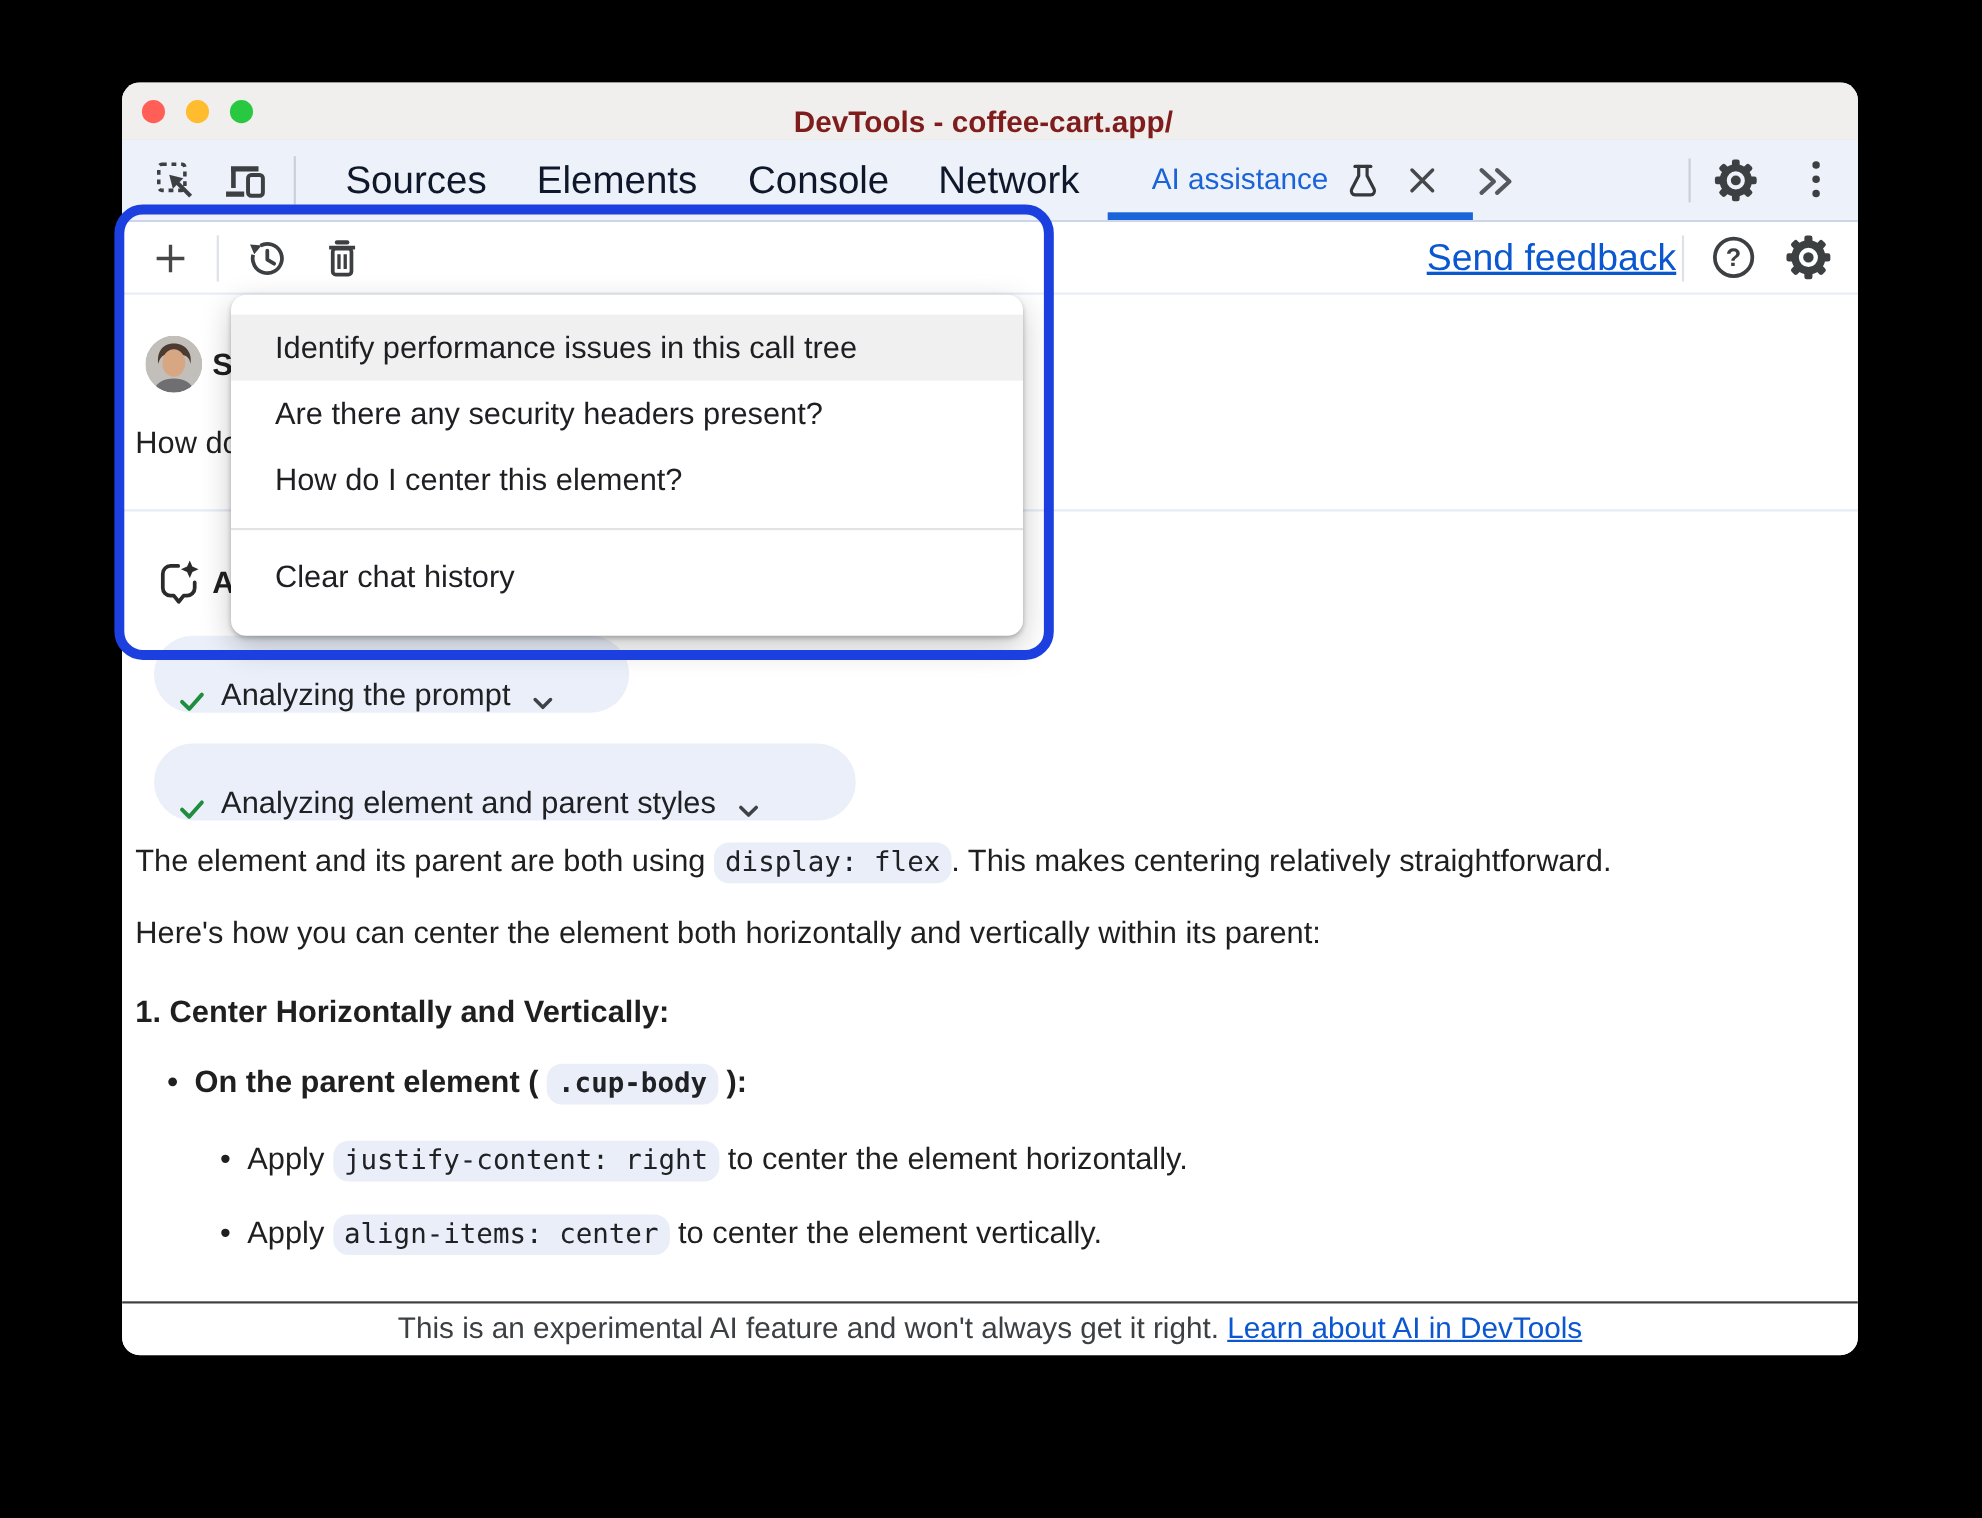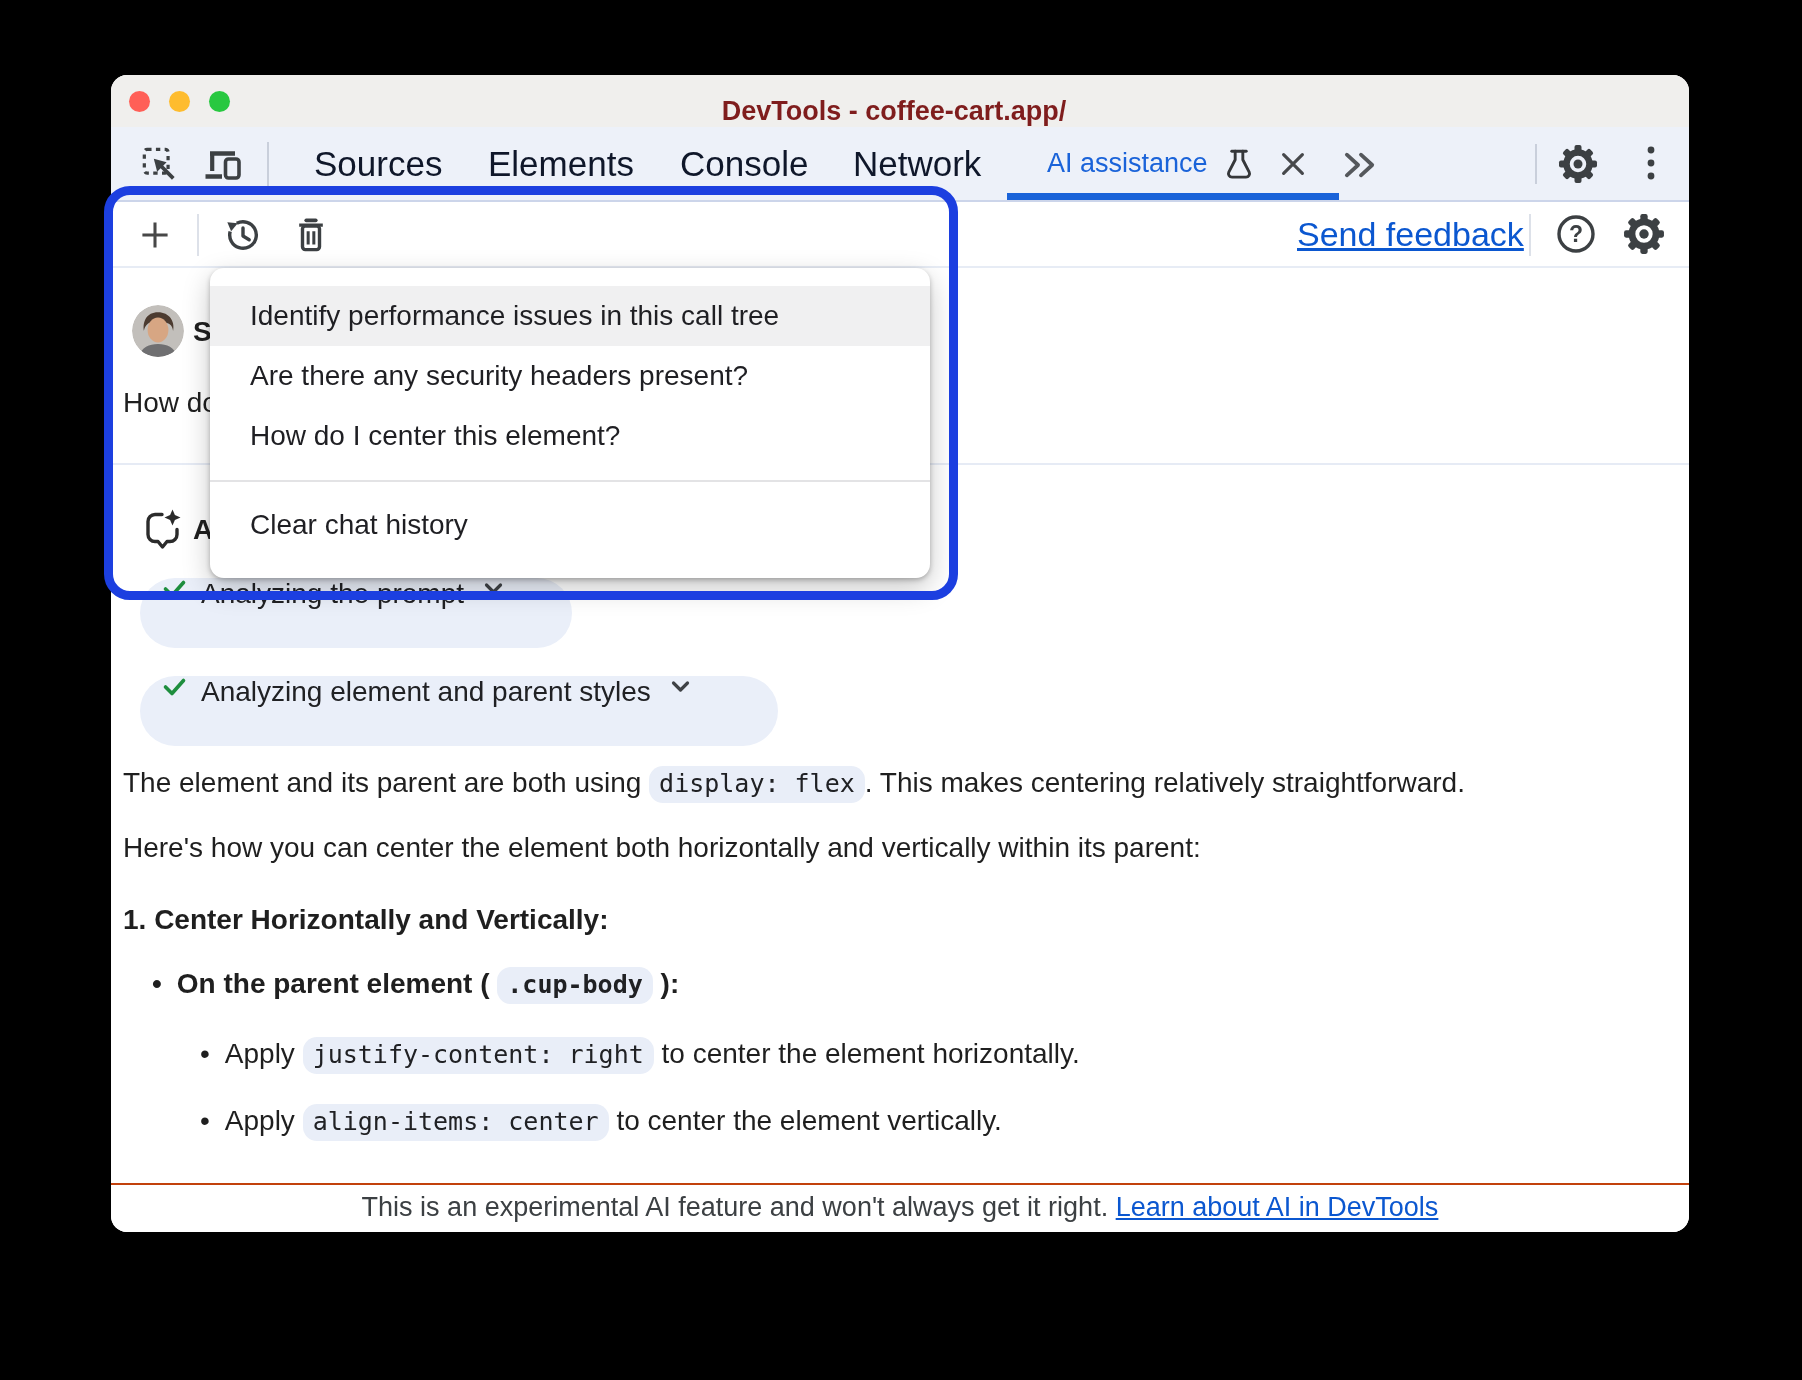--- a/index.html
+++ b/index.html
@@ -54,42 +54,42 @@
   
   .content{position:absolute;left:0;top:193px;right:0;bottom:49px;background:#fff;}
   .avatar{position:absolute;left:21px;top:37px;width:52px;height:52px;border-radius:50%;overflow:hidden;}
   .user-name{position:absolute;left:82px;top:48px;font-size:28px;font-weight:bold;color:#1f1f1f;white-space:nowrap;}
   .user-msg{position:absolute;left:12px;top:119px;font-size:28px;color:#1f1f1f;white-space:nowrap;}
   .section-div{position:absolute;left:0;top:195px;right:0;height:2px;background:#e6ebf5;}
   .ai-icon-box{position:absolute;left:31px;top:240px;width:40px;height:42px;}
   .ai-name{position:absolute;left:82px;top:246px;font-size:28px;font-weight:bold;color:#1f1f1f;white-space:nowrap;}
   .chip{
     position:absolute;height:70px;border-radius:35px;background:var(--chip-bg,#eaeff9);
-    display:flex;align-items:flex-start;padding:0 26px 0 22px;box-sizing:border-box;cursor:pointer;
+    display:flex;align-items:flex-end;padding:0 26px 0 22px;box-sizing:border-box;cursor:pointer;
   }
   .chip-1{left:29px;top:310px;width:432px;}
   .chip-2{left:29px;top:408px;width:638px;}
   .chip-label{font-size:28px;color:#202124;margin:0 18px 0 14px;white-space:nowrap;}
   .para{position:absolute;left:12px;font-size:28px;color:#1f1f1f;line-height:40px;white-space:nowrap;}
   .p1{top:495px;}
   .p2{top:560px;}
   .h1{top:632px;font-weight:bold;}
   .bullet-row{position:absolute;display:flex;align-items:center;gap:15px;font-size:28px;color:#1f1f1f;white-space:nowrap;}
   .b1{left:41px;top:700px;font-weight:bold;}
   .sb1{left:89px;top:770px;}
   .sb2{left:89px;top:837px;}
   .dot{font-size:28px;line-height:1;}
   .codechip{
     font-family:"DejaVu Sans Mono", monospace;font-size:25px;background:var(--code-bg,#e9eef8);
     border-radius:14px;padding:3px 10px 5px;color:#202124;
   }
   
   .footer{
     position:absolute;left:0;right:0;bottom:0;height:49px;background:#fff;
-    border-top:2px solid #c2410c;box-sizing:border-box;text-align:center;
+    border-top:2px solid #404040;box-sizing:border-box;text-align:center;
     font-size:27px;color:#3c4043;line-height:45px;white-space:nowrap;
   }
   .footer a{color:var(--accent-blue,#0b57d0);text-decoration:underline;cursor:pointer;}
   
   .dropdown{
     position:absolute;left:210px;top:268px;width:720px;height:310px;background:#fff;
     border-radius:14px;z-index:50;overflow:hidden;box-sizing:border-box;
     box-shadow:0 2px 5px rgba(0,0,0,.25), 0 10px 28px rgba(0,0,0,.22);
     padding-top:18px;
   }

